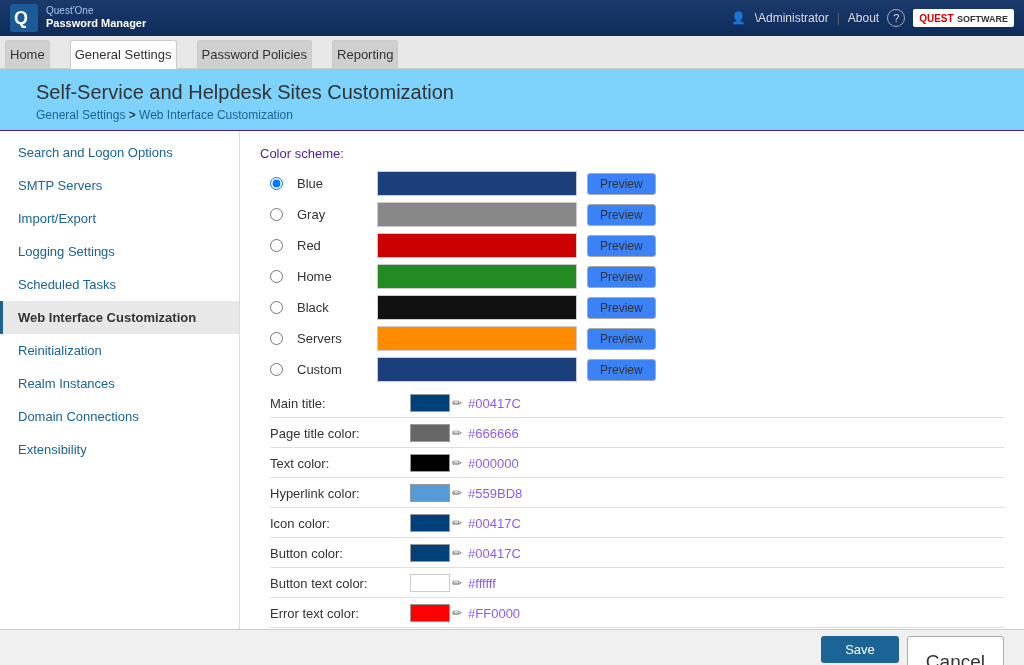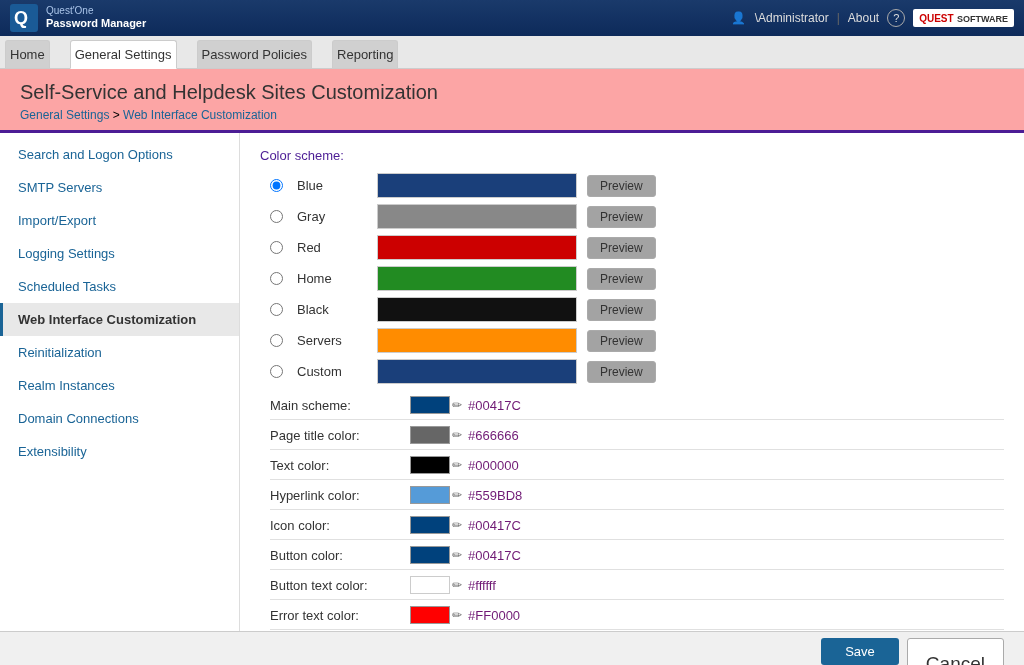--- a/index.html
+++ b/index.html
@@ -46,23 +46,23 @@
     }
     .nav-tab.active {
       background: white;
       color: #333;
       border-bottom: 1px solid white;
       margin-bottom: -1px;
     }
 
     
     .page-content {
-      background: #fca5a5;
-      padding: 12px 20px 8px 20px;
-      border-bottom: 3px solid #4c1d95;
+      background: #7dd3fc;
+      padding: 12px 20px 8px 36px;
+      border-bottom: 1px solid #4c1d95;
     }
     .page-title {
       font-size: 20px;
       font-weight: normal;
       color: #333;
       margin-bottom: 4px;
     }
     .breadcrumb { font-size: 12px; }
     .breadcrumb a { color: #1a6496; text-decoration: none; }
 
@@ -120,21 +120,21 @@
     }
     .color-row input[type="radio"] { margin-right: 4px; }
     .color-row label { width: 70px; color: #333; font-size: 13px; cursor: pointer; }
     .color-swatch {
       width: 200px;
       height: 25px;
       border: 1px solid #ccc;
     }
     .preview-btn {
       padding: 3px 12px;
-      background: #a3a3a3;
+      background: #3b82f6;
       border: 1px solid #aaa;
       border-radius: 3px;
       cursor: pointer;
       font-size: 12px;
       color: #333;
     }
 
     
     .color-fields { margin-top: 12px; margin-left: 10px; }
     .color-field-row {
@@ -157,21 +157,21 @@
       display: inline-block;
       vertical-align: middle;
     }
     .color-pencil {
       font-size: 12px;
       color: #666;
       margin-right: 6px;
       cursor: pointer;
     }
     .color-hex {
-      color: #701a75;
+      color: #8b5cf6;
       font-size: 13px;
     }
 
     
     .footer {
       height: 40px;
       background: #f0f0f0;
       border-top: 1px solid #ccc;
       display: flex;
       align-items: center;
@@ -312,21 +312,21 @@
       <div class="color-row">
         <input type="radio" name="colorScheme" style="">
         <label>Custom</label>
         <div class="color-swatch" style="background:#1a3f7a;"></div>
         <button class="preview-btn">Preview</button>
       </div>
     </div>
 
     <div class="color-fields">
       <div class="color-field-row">
-        <span class="color-field-label">Main scheme:</span>
+        <span class="color-field-label">Main title:</span>
         <span class="color-mini-swatch" style="background:#00417C;"></span>
         <span class="color-pencil">✏</span>
         <span class="color-hex">#00417C</span>
       </div>
       <div class="color-field-row">
         <span class="color-field-label">Page title color:</span>
         <span class="color-mini-swatch" style="background:#666666;"></span>
         <span class="color-pencil">✏</span>
         <span class="color-hex">#666666</span>
       </div>

